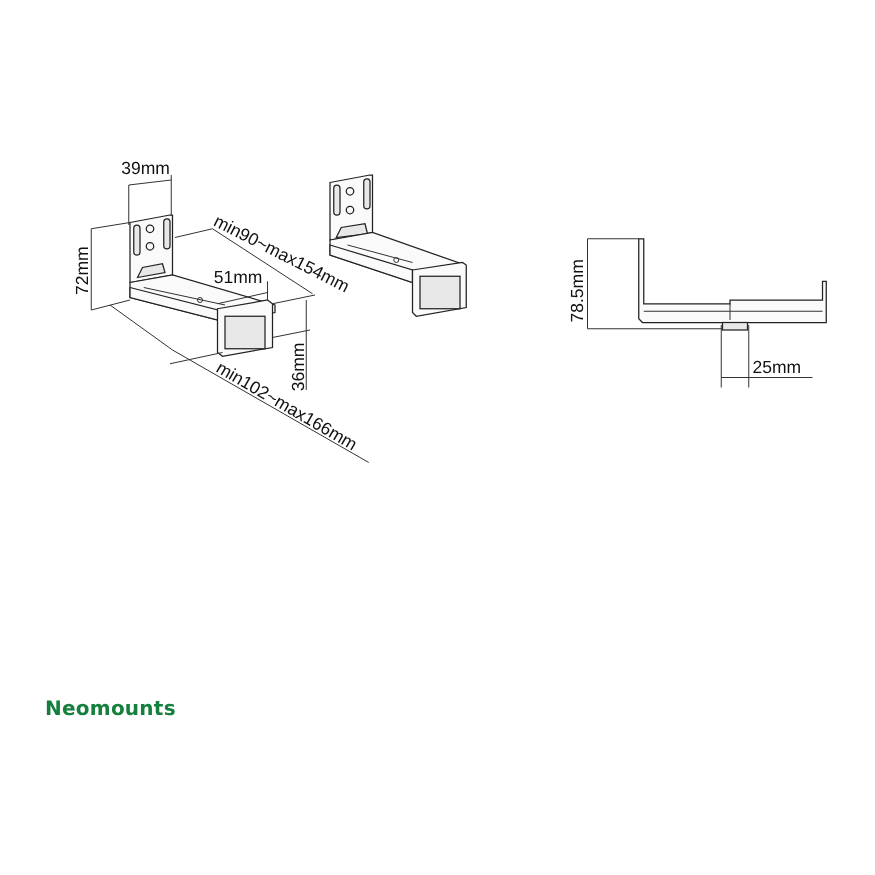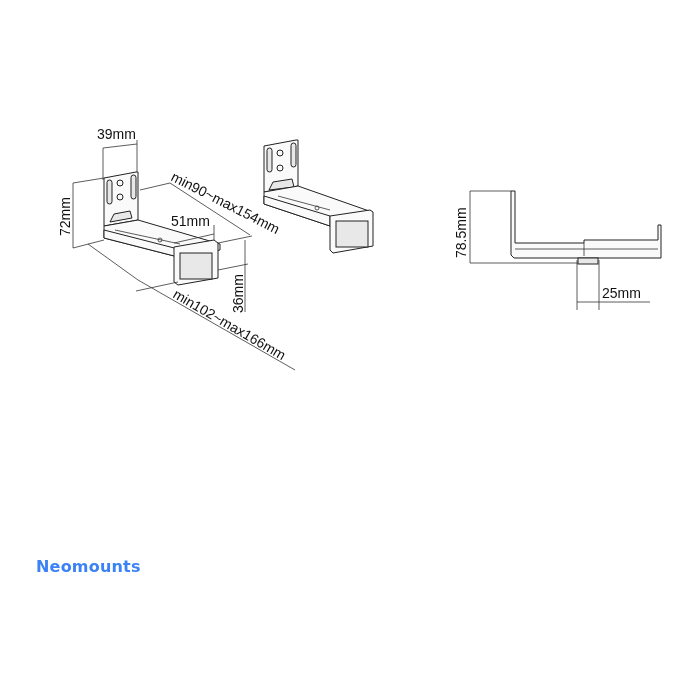--- a/index.html
+++ b/index.html
@@ -1,19 +1,19 @@
 <!DOCTYPE html>
 <html><head>
 <meta charset="utf-8">
 <style>
   html,body{margin:0;padding:0;background:#ffffff;}
   #canvas{position:relative;width:700px;height:700px;background:#fff;overflow:hidden;text-align:right;}
   svg{position:absolute;left:0;top:0;}
   .dim{font-family:"Liberation Sans",sans-serif;font-size:14px;fill:#111;}
-  .brand{position:absolute;left:36px;top:557px;font-family:"DejaVu Sans",sans-serif;font-size:16px;color:#3b82f6;font-weight:bold;letter-spacing:0.2px;}
+  .brand{position:absolute;left:36px;top:557px;font-family:"DejaVu Sans",sans-serif;font-size:16px;color:#15803d;font-weight:bold;letter-spacing:0.2px;}
   .ln{stroke:#333;stroke-width:0.8;fill:none;}
   .part{stroke:#222;stroke-width:1;fill:#fafafa;}
   .partd{stroke:#222;stroke-width:1;fill:#e8e8e8;}
 </style>
 </head>
 <body>
 
 <div id="canvas">
 <svg width="700" height="700" viewBox="0 0 700 700">
 

